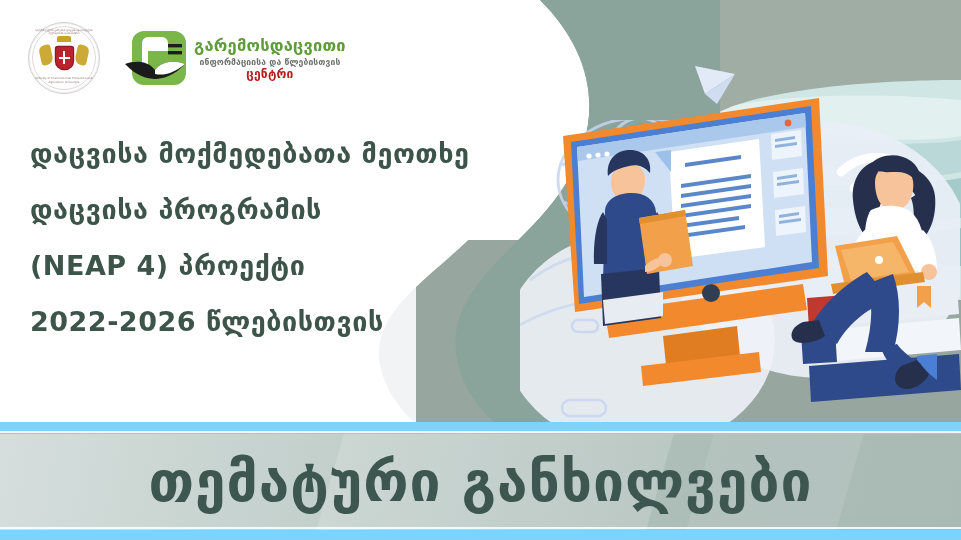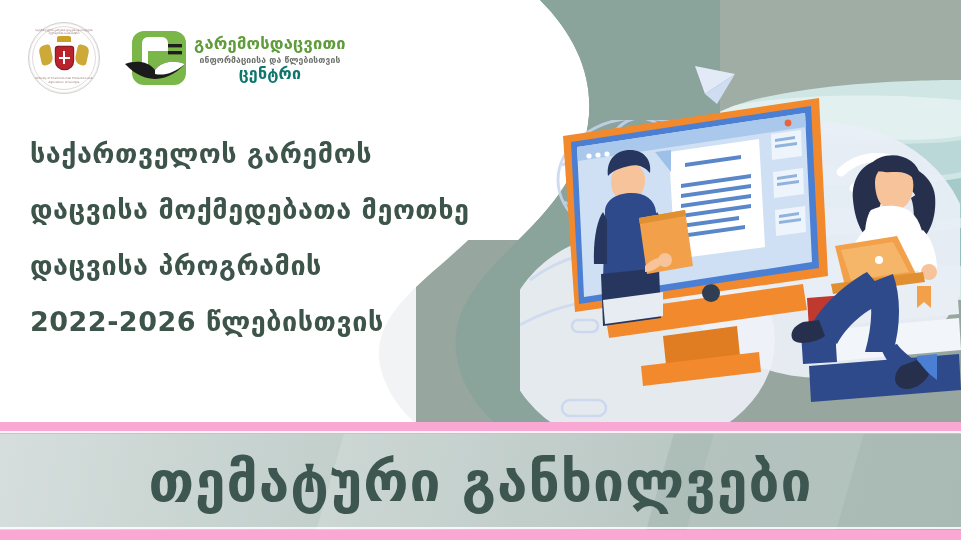--- a/index.html
+++ b/index.html
@@ -93,35 +93,35 @@
   .seal .arc{
     position:absolute;top:6px;left:0;right:0;text-align:center;
     font-size:2.6px;color:#8a6a6a;
   }
 
   .gic-logo{display:flex;align-items:center;gap:8px;text-align:center;}
   .gic-mark{position:relative;width:62px;height:62px;}
   .gic-words{display:flex;flex-direction:column;line-height:1;padding-top:2px;}
   .gic-l1{font-size:16.5px;font-weight:700;color:#5f9c3a;letter-spacing:.2px;}
   .gic-l2{font-size:8.6px;font-weight:700;color:#6a6f6a;margin-top:4px;letter-spacing:.1px;}
-  .gic-l3{font-size:16px;font-weight:700;color:#0f766e;margin-top:1px;letter-spacing:.2px;}
+  .gic-l3{font-size:12px;font-weight:700;color:#b91c1c;margin-top:1px;letter-spacing:.2px;}
 
   
   .headline{
     position:absolute;left:30px;top:126px;width:470px;z-index:40;
   }
   .headline .hl{
     font-size:27px;line-height:56px;font-weight:700;
     color:#3d544b;letter-spacing:.5px;white-space:nowrap;
   }
 
   
   .banner{
     position:absolute;left:0;bottom:0;width:961px;height:118px;z-index:45;
-    background:#f9a8d4;
+    background:#7dd3fc;
   }
   .banner-band{
     position:absolute;left:0;top:12px;width:961px;height:96px;
     background:linear-gradient(100deg,#d5dedc 0%,#c2cfcb 35%,#adbdb8 70%,#a9bab5 100%);
   }
   .banner-line{
     position:absolute;left:0;width:961px;height:2px;background:#ffffff;opacity:.85;
   }
   .banner-hairline-top{top:9px;}
   .banner-hairline-bot{top:105px;}
@@ -239,23 +239,23 @@
       </svg>
       <div class="gic-words">
         <div class="gic-l1">გარემოსდაცვითი</div>
         <div class="gic-l2">ინფორმაციისა და წლებისთვის</div>
         <div class="gic-l3">ცენტრი</div>
       </div>
     </div>
   </div>
 
   <div class="headline">
-    <div class="hl">საქართველოს გარემოს</div>
     <div class="hl">დაცვისა მოქმედებათა მეოთხე</div>
     <div class="hl">დაცვისა პროგრამის</div>
+    <div class="hl">(NEAP 4) პროექტი</div>
     <div class="hl">2022-2026 წლებისთვის</div>
   </div>
 
   <svg class="illus" viewBox="0 0 416 380">
 
     <g fill="none" stroke="#ffffff" stroke-width="9" stroke-linecap="round">
       <path d="M296,112 a52,52 0 0 1 72,0"></path>
       <path d="M309,128 a34,34 0 0 1 46,0"></path>
       <path d="M321,143 a17,17 0 0 1 21,0"></path>
       <circle cx="332" cy="156" r="5" fill="#ffffff" stroke="none"></circle>

